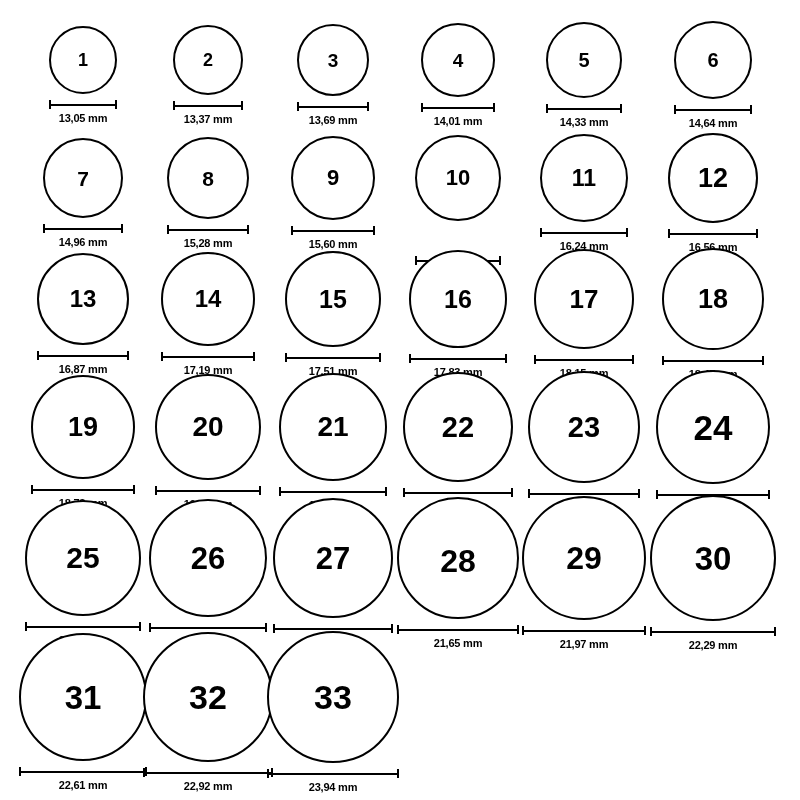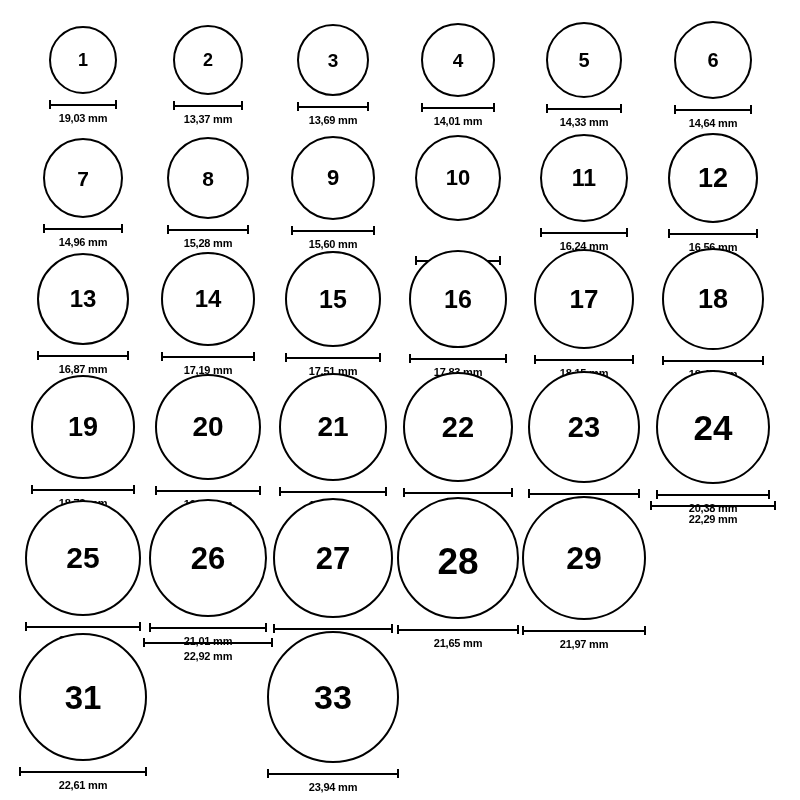--- a/index.html
+++ b/index.html
@@ -79,21 +79,21 @@
 <div id="chart">
     <div class="ring-cell" style="left: 49px; top: 26px; width: 68px;">
       <div class="ring-circle" style="width: 68px; height: 68px;">
         <span class="ring-number" style="font-size: 18px;">1</span>
       </div>
       <div class="ring-measure" style="width: 68px;">
         <div class="bar"></div>
         <div class="cap-left"></div>
         <div class="cap-right"></div>
       </div>
-      <div class="ring-label">19,03 mm</div>
+      <div class="ring-label">13,05 mm</div>
     </div>
     <div class="ring-cell" style="left: 173px; top: 25px; width: 70px;">
       <div class="ring-circle" style="width: 70px; height: 70px;">
         <span class="ring-number" style="font-size: 18px;">2</span>
       </div>
       <div class="ring-measure" style="width: 70px;">
         <div class="bar"></div>
         <div class="cap-left"></div>
         <div class="cap-right"></div>
       </div>
@@ -369,60 +369,66 @@
       </div>
       <div class="ring-measure" style="width: 120px;">
         <div class="bar"></div>
         <div class="cap-left"></div>
         <div class="cap-right"></div>
       </div>
       <div class="ring-label">21,33 mm</div>
     </div>
     <div class="ring-cell" style="left: 397px; top: 497px; width: 122px;">
       <div class="ring-circle" style="width: 122px; height: 122px;">
-        <span class="ring-number" style="font-size: 37px; margin-top: 6px;">28</span>
+        <span class="ring-number" style="font-size: 32px; margin-top: 6px;">28</span>
       </div>
       <div class="ring-measure" style="width: 122px;">
         <div class="bar"></div>
         <div class="cap-left"></div>
         <div class="cap-right"></div>
       </div>
       <div class="ring-label">21,65 mm</div>
     </div>
     <div class="ring-cell" style="left: 522px; top: 496px; width: 124px;">
       <div class="ring-circle" style="width: 124px; height: 124px;">
         <span class="ring-number" style="font-size: 32px;">29</span>
       </div>
       <div class="ring-measure" style="width: 124px;">
         <div class="bar"></div>
         <div class="cap-left"></div>
         <div class="cap-right"></div>
       </div>
       <div class="ring-label">21,97 mm</div>
     </div>
     <div class="ring-cell" style="left: 650px; top: 495px; width: 126px;">
+      <div class="ring-circle" style="width: 126px; height: 126px;">
+        <span class="ring-number" style="font-size: 33px;">30</span>
+      </div>
       <div class="ring-measure" style="width: 126px;">
         <div class="bar"></div>
         <div class="cap-left"></div>
         <div class="cap-right"></div>
       </div>
       <div class="ring-label">22,29 mm</div>
     </div>
     <div class="ring-cell" style="left: 19px; top: 633px; width: 128px;">
       <div class="ring-circle" style="width: 128px; height: 128px;">
         <span class="ring-number" style="font-size: 33px;">31</span>
       </div>
       <div class="ring-measure" style="width: 128px;">
         <div class="bar"></div>
         <div class="cap-left"></div>
         <div class="cap-right"></div>
       </div>
       <div class="ring-label">22,61 mm</div>
     </div>
     <div class="ring-cell" style="left: 143px; top: 632px; width: 130px;">
+      <div class="ring-circle" style="width: 130px; height: 130px;">
+        <span class="ring-number" style="font-size: 34px;">32</span>
+      </div>
       <div class="ring-measure" style="width: 130px;">
         <div class="bar"></div>
         <div class="cap-left"></div>
         <div class="cap-right"></div>
       </div>
       <div class="ring-label">22,92 mm</div>
     </div>
     <div class="ring-cell" style="left: 267px; top: 631px; width: 132px;">
       <div class="ring-circle" style="width: 132px; height: 132px;">
         <span class="ring-number" style="font-size: 34px;">33</span>

